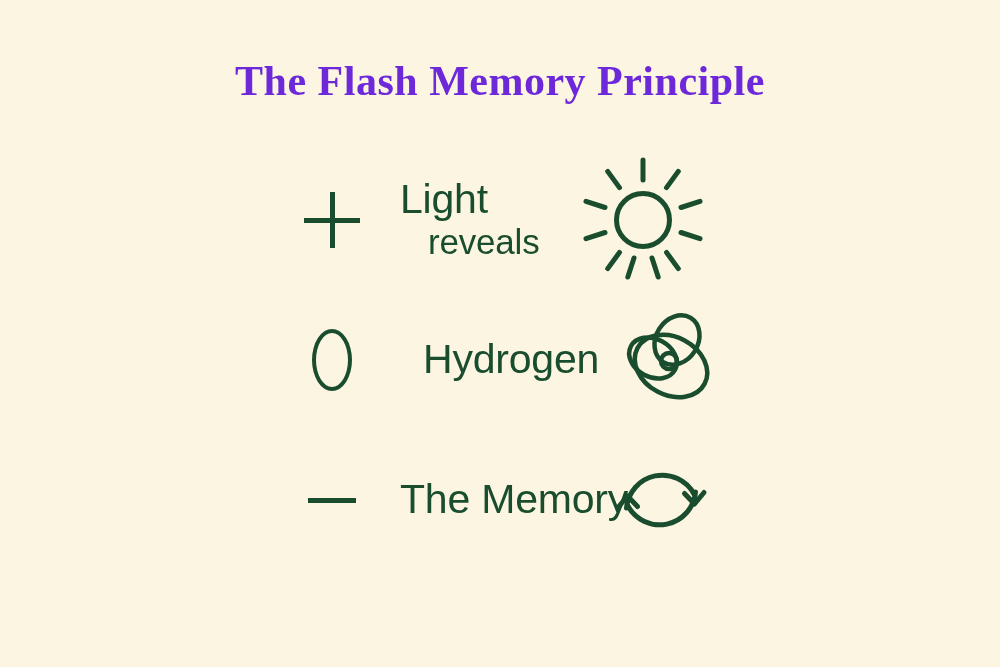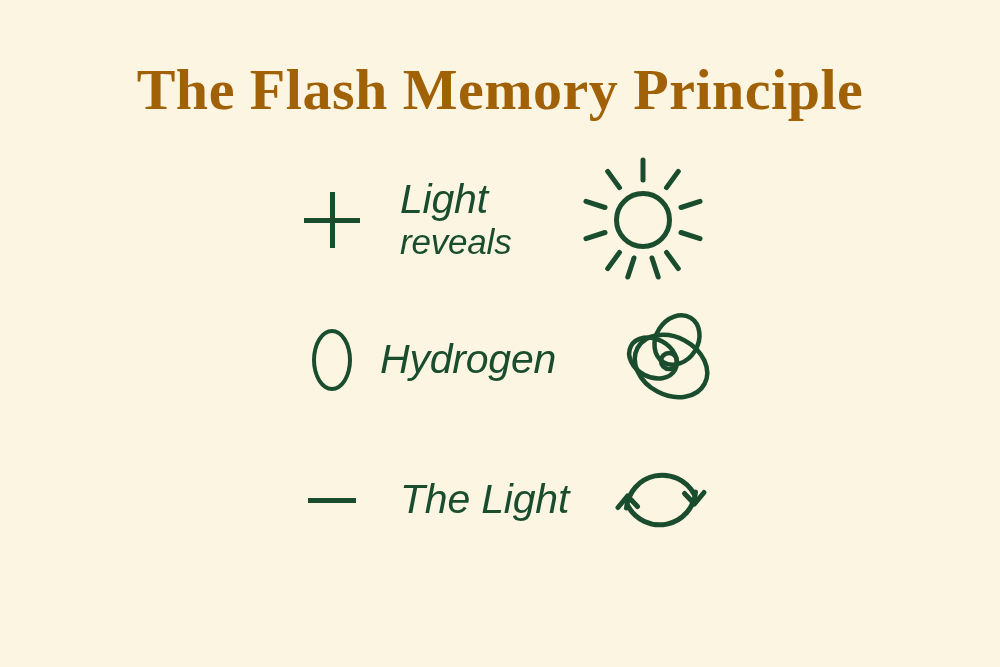--- a/index.html
+++ b/index.html
@@ -23,40 +23,39 @@
 
   
   .title {
     position: absolute;
     left: 0;
     top: 58px;
     width: 1000px;
     text-align: center;
     font-family: "Liberation Serif", serif;
     font-weight: 700;
-    font-size: 58px;
+    font-size: 42px;
     letter-spacing: 0.5px;
-    color: #a16207;
+    color: #6d28d9;
     line-height: 1.1;
     white-space: nowrap;
   }
 
   
   .rows {
     position: absolute;
     left: 0;
     top: 150px;
     width: 1000px;
   }
 
   .row {
     position: relative;
     height: 140px;
     margin-bottom: 0px;
-    font-style: italic;
   }
 
   .row-symbol {
     position: absolute;
     left: 296px;
     top: 0;
     width: 72px;
     height: 140px;
     display: flex;
     align-items: center;
@@ -79,20 +78,21 @@
     line-height: 1.07;
     letter-spacing: -0.2px;
     white-space: nowrap;
   }
 
   .line-secondary {
     font-size: 35px;
     line-height: 1.12;
     letter-spacing: -0.2px;
     white-space: nowrap;
+    margin-left: 28px;
   }
 
   .row-icon {
     position: absolute;
     left: 570px;
     top: 0;
     width: 150px;
     height: 140px;
     display: flex;
     align-items: center;
@@ -102,21 +102,21 @@
   .row-icon svg {
     display: block;
     overflow: visible;
   }
 
   
   .row-1 .row-icon { left: 568px; }
   .row-2 .row-icon { left: 596px; }
   .row-3 .row-icon { left: 586px; }
 
-  .row-2 .row-text { left: 380px; }
+  .row-2 .row-text { left: 423px; }
   .row-3 .row-text { left: 400px; }
 
   
   .sym-plus {
     position: relative;
     width: 56px;
     height: 56px;
   }
   .sym-plus::before,
   .sym-plus::after {
@@ -217,21 +217,21 @@
     </div>
 
     <div class="row row-3">
 
       <div class="row-symbol">
         <div class="sym-minus"></div>
 
       </div>
 
       <div class="row-text">
-        <div class="line-primary">The Light</div>
+        <div class="line-primary">The Memory</div>
       </div>
 
       <div class="row-icon">
         <svg width="96" height="96" viewBox="0 0 96 96" fill="none" stroke="#1A4D2E" stroke-width="5" stroke-linecap="round" stroke-linejoin="round">
 
           <path d="M 13.5 56 A 36 36 0 0 1 81 42"></path>
 
           <path d="M 71.5 41.5 L 81.5 52 L 91 40.5"></path>
 
           <path d="M 82.5 40 A 36 36 0 0 1 15 54"></path>

